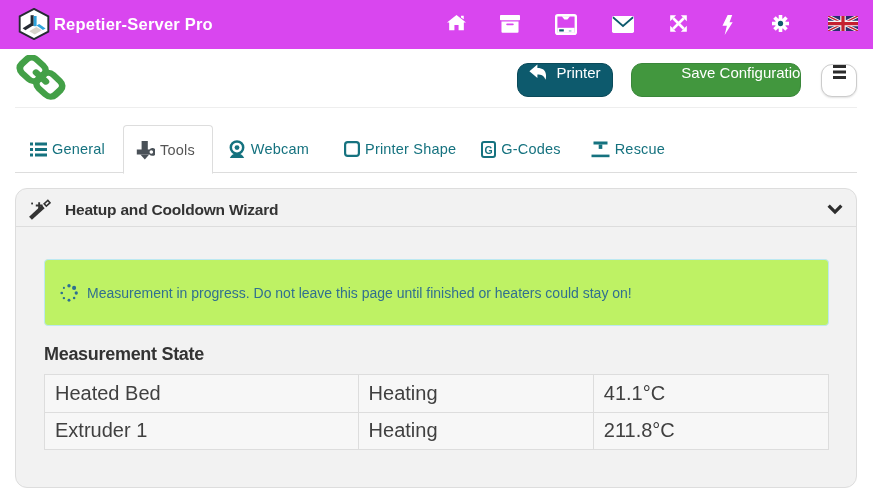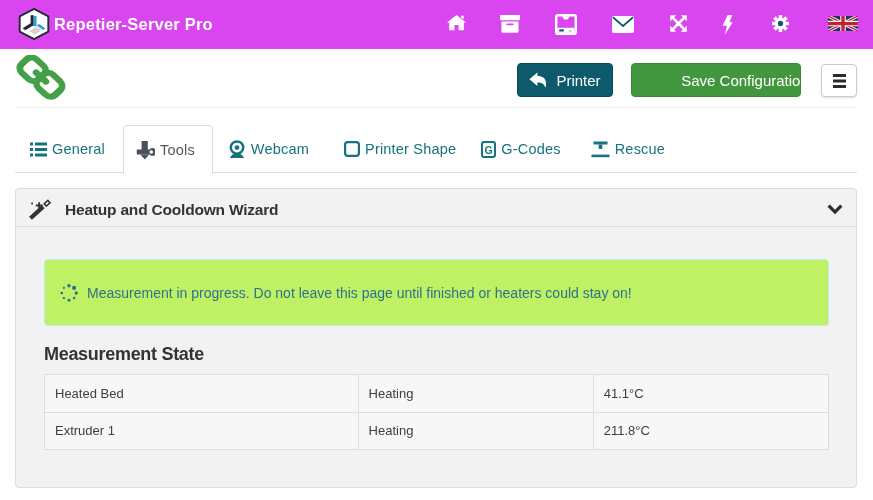--- a/index.html
+++ b/index.html
@@ -23,22 +23,22 @@
 }
 .navicon { position:absolute; top:0; }
 .pgheader { position:absolute; top:49px; left:0; width:873px; height:59px; background:#fff; }
 .chainicon { position:absolute; left:14px; top:6px; }
 h1.title {
   position:absolute; left:79px; top:10px;
   font-size:36px; font-weight:bold; color:#333; letter-spacing:-0.9px;
   white-space:nowrap;
 }
 .btn {
-  position:absolute; height:34px; border-radius:4px;
-  display:flex; align-items:center; justify-content:center;
+  position:absolute; height:34px; border-radius:11px;
+  display:flex; align-items:flex-start; justify-content:center;
   font-size:15px; color:#fff; white-space:nowrap;
 }
 .btn-printer { left:517px; top:14px; width:96px; background:#0d5a6d; border:1px solid #0a4a5a; }
 .btn-save { left:631px; top:14px; width:170px; background:#42973e; border:1px solid #3a873a; padding-left:9px;gap:40px; }
 .btn-burger { left:821px; top:15px; width:36px; height:33px; background:#fff; border:1px solid #ccc; box-shadow:0 1px 2px rgba(0,0,0,.12); }
 .btn svg { margin-right:9px; }
 .btn-burger svg { margin-right:0; margin-left:1px; }
 .hairline { position:absolute; top:107px; left:15px; width:842px; height:1px; background:#eee; }
 .tabs {
   position:absolute; top:125px; left:15px; width:842px; height:48px;
@@ -48,39 +48,39 @@
 .tab {
   display:flex; align-items:center; gap:5px;
   font-size:14.5px; color:#15727f; height:48px; letter-spacing:0.2px;
 }
 .tab.active {
   background:#fff; border:1px solid #ddd; border-bottom:1px solid #fff;
   border-radius:4px 4px 0 0; color:#555; height:49px;
 }
 .panel {
   position:absolute; top:188px; left:15px; width:842px; height:300px;
-  background:#f2f2f2; border:1px solid #ddd; border-radius:4px;
+  background:#f2f2f2; border:1px solid #ddd; border-radius:12px;
 }
 .panel-heading {
   height:38px; border-bottom:1px solid #ddd;
   display:flex; align-items:center; padding:0 15px 0 13px;
 }
 .panel-title { font-size:15.5px; font-weight:bold; color:#333; margin-left:14px; letter-spacing:-0.2px; position:relative; top:2.5px; }
 .panel-caret { margin-left:auto; margin-right:1px; }
 .panel-body { padding:32px 27px 0 28px; }
 .alert {
   height:67px; background:#bef264; border:1px solid #bce8f1; border-radius:4px;
   display:flex; align-items:center; padding:0 12px;
   color:#31708f; font-size:14px;
 }
 .alert span { margin-left:8px; }
 h4.mstate { font-size:18px; font-weight:bold; color:#333; letter-spacing:-0.3px; margin-top:18px; margin-bottom:9px; }
 table.mtable {
   width:100%; border-collapse:collapse; background:#f7f7f7;
-  font-size:13px; color:#404040;
+  font-size:20px; color:#404040;
 }
 table.mtable td {
   border:1px solid #ddd; height:37.5px; padding:0 10px; vertical-align:middle;
 }
 td.c1 { width:40%; }
 td.c2 { width:30%; }
 td.c3 { width:30%; }
 </style>
 </head>
 <body>

